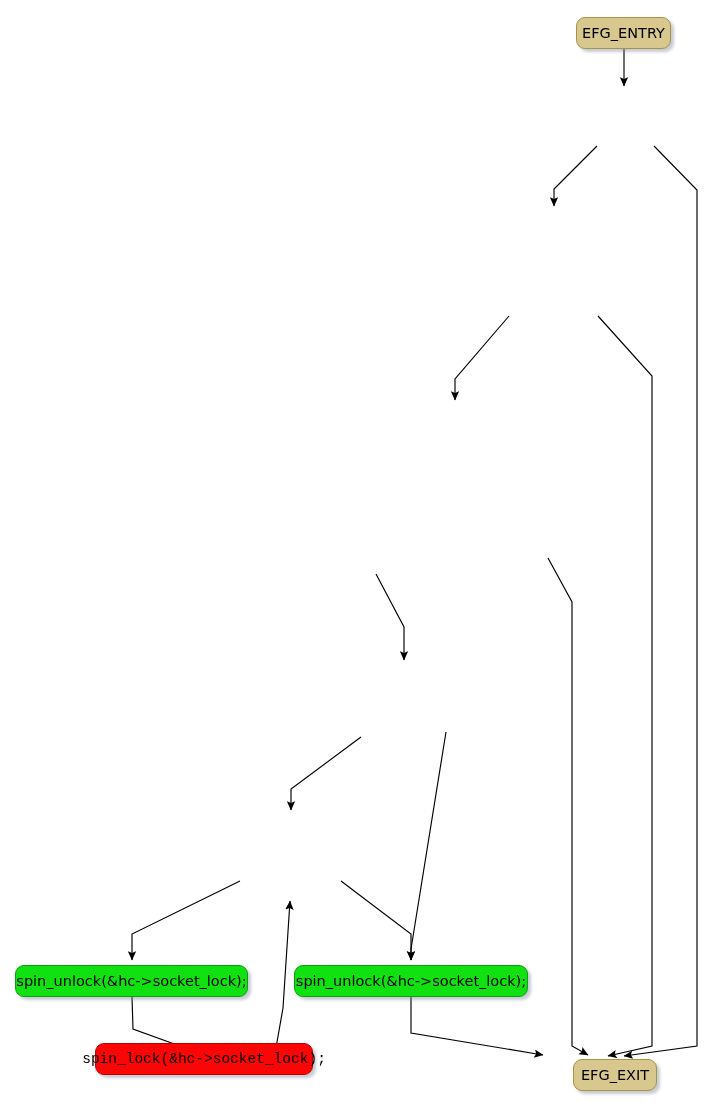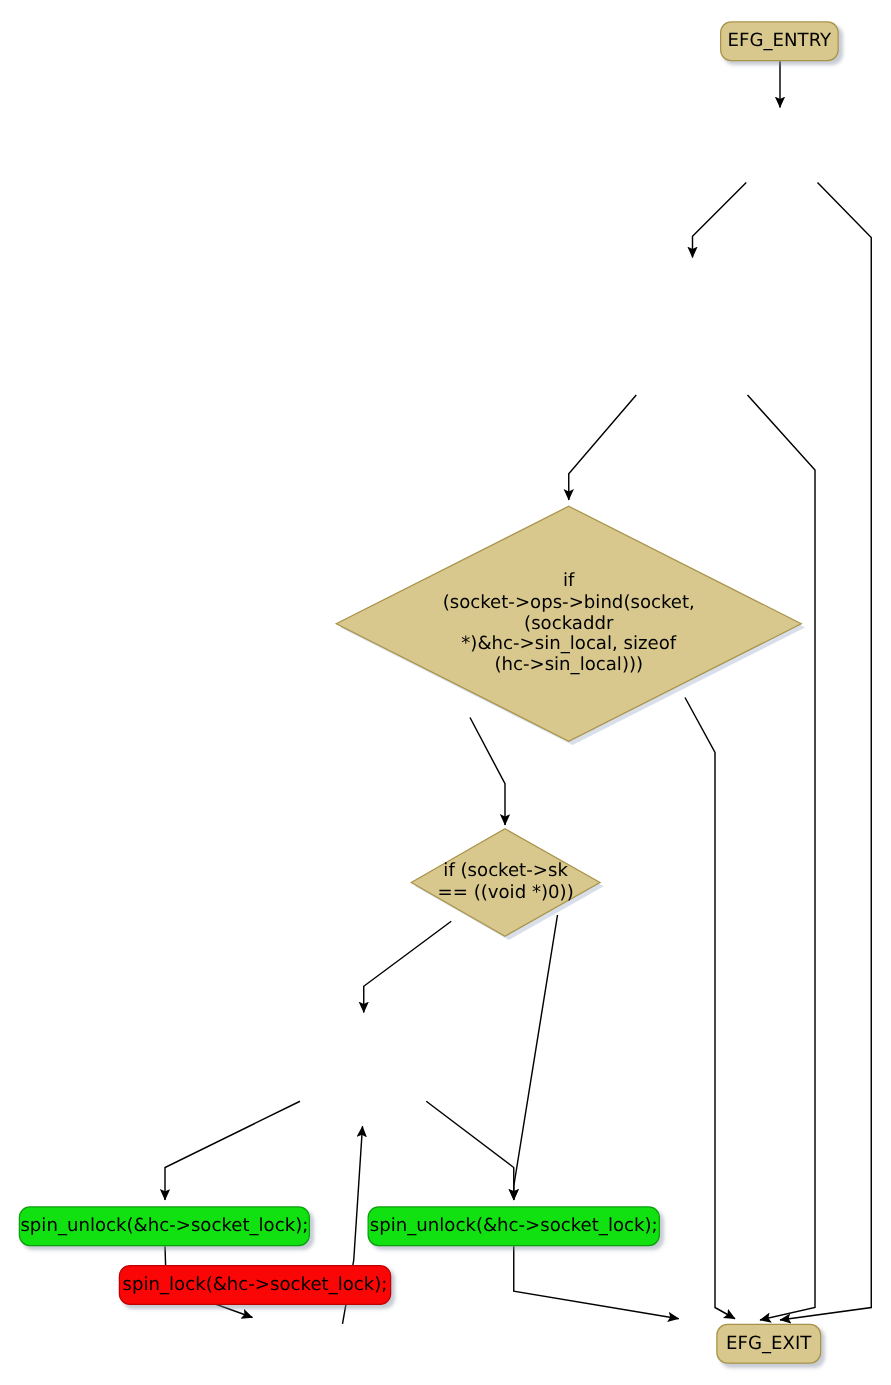--- a/index.html
+++ b/index.html
@@ -75,51 +75,32 @@
       <path d="M411,997 L411,1033 L543,1055" marker-end="url(#ah)"></path>
     </g>
   </svg>
 
   <div class="node rect tan" style="left:576px;top:17px;width:95px;height:32px;">
     <span class="lbl">EFG_ENTRY</span>
   </div>
 
 
 
-  <div class="node diamond" style="left:266px;top:402px;width:378px;height:194px;">
-    <svg width="378" height="194" viewBox="0 0 378 194">
-      <polygon points="189,3 375,97 189,191 3,97" fill="#b9c4d8" opacity="0.55" transform="translate(3,3)"></polygon>
-      <polygon points="189,3 375,97 189,191 3,97" fill="#d8c88d" stroke="#a89449" stroke-width="1"></polygon>
-    </svg>
-    <div class="dtext">if
-(socket-&gt;ops-&gt;bind(socket,
-(sockaddr
-*)&amp;hc-&gt;sin_local, sizeof
-(hc-&gt;sin_local)))</div>
-  </div>
 
-  <div class="node diamond" style="left:326px;top:660px;width:157px;height:92px;">
-    <svg width="157" height="92" viewBox="0 0 157 92">
-      <polygon points="78,3 154,46 78,89 3,46" fill="#b9c4d8" opacity="0.55" transform="translate(3,3)"></polygon>
-      <polygon points="78,3 154,46 78,89 3,46" fill="#d8c88d" stroke="#a89449" stroke-width="1"></polygon>
-    </svg>
-    <div class="dtext">if (socket-&gt;sk
-== ((void *)0))</div>
-  </div>
 
 
   <div class="node rect green" style="left:15px;top:965px;width:233px;height:32px;">
     <span class="lbl">spin_unlock(&amp;hc-&gt;socket_lock);</span>
   </div>
 
   <div class="node rect green" style="left:294px;top:965px;width:234px;height:32px;">
     <span class="lbl">spin_unlock(&amp;hc-&gt;socket_lock);</span>
   </div>
 
-  <div class="node rect red" style="left:95px;top:1012px;width:218px;height:32px;">
+  <div class="node rect red" style="left:95px;top:1043px;width:218px;height:32px;font-family:Liberation Mono, monospace;">
     <span class="lbl">spin_lock(&amp;hc-&gt;socket_lock);</span>
   </div>
 
   <div class="node rect tan" style="left:573px;top:1059px;width:84px;height:32px;">
     <span class="lbl">EFG_EXIT</span>
   </div>
 
 </div>
 
 </body></html>

